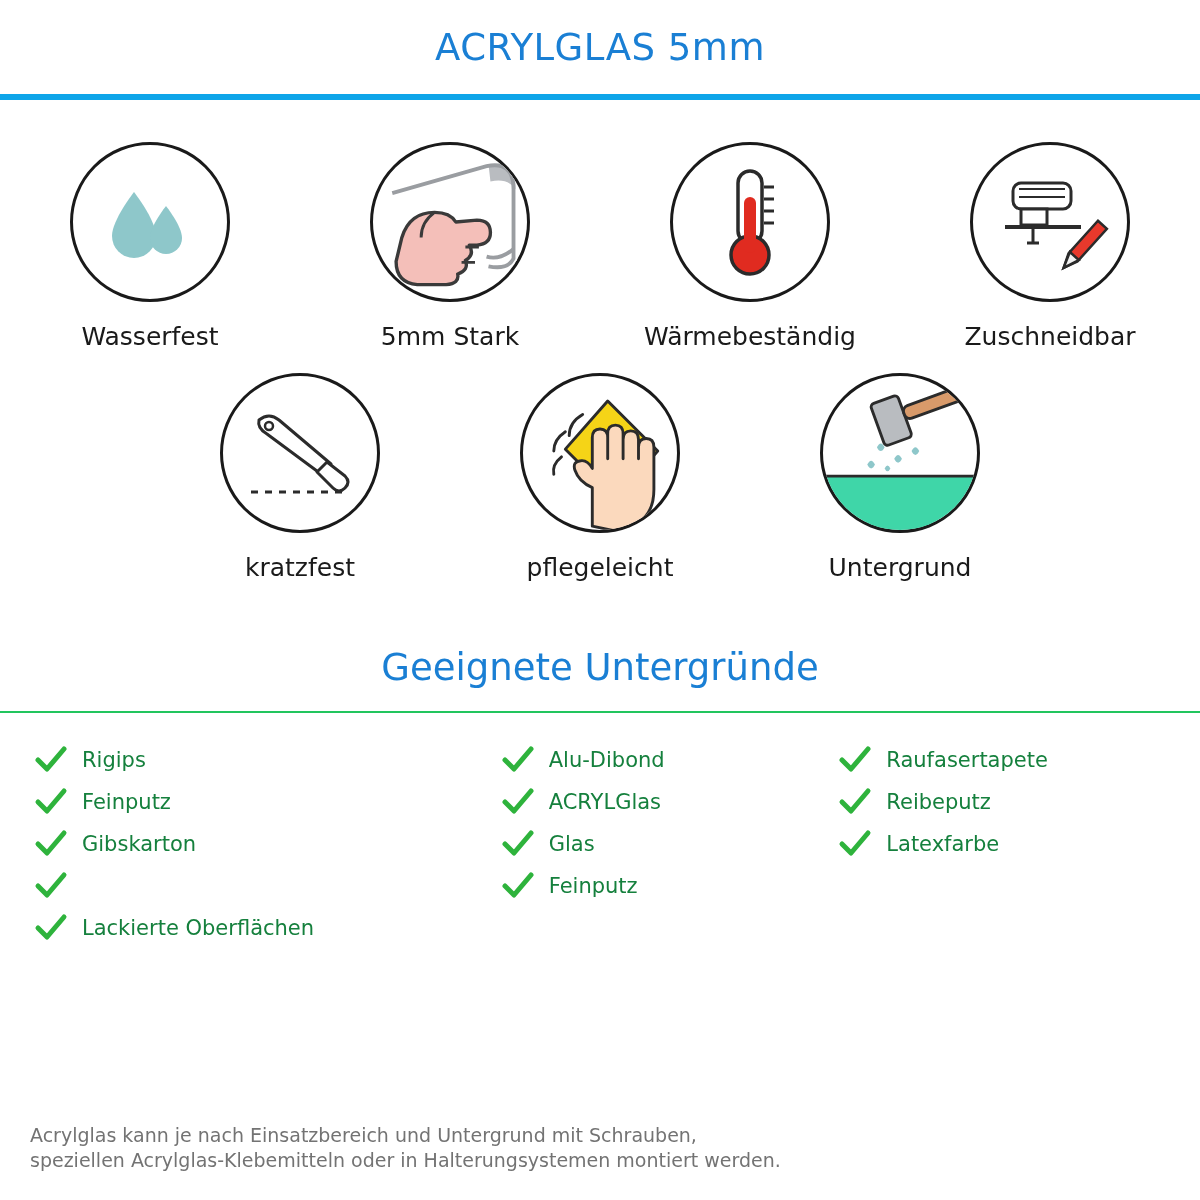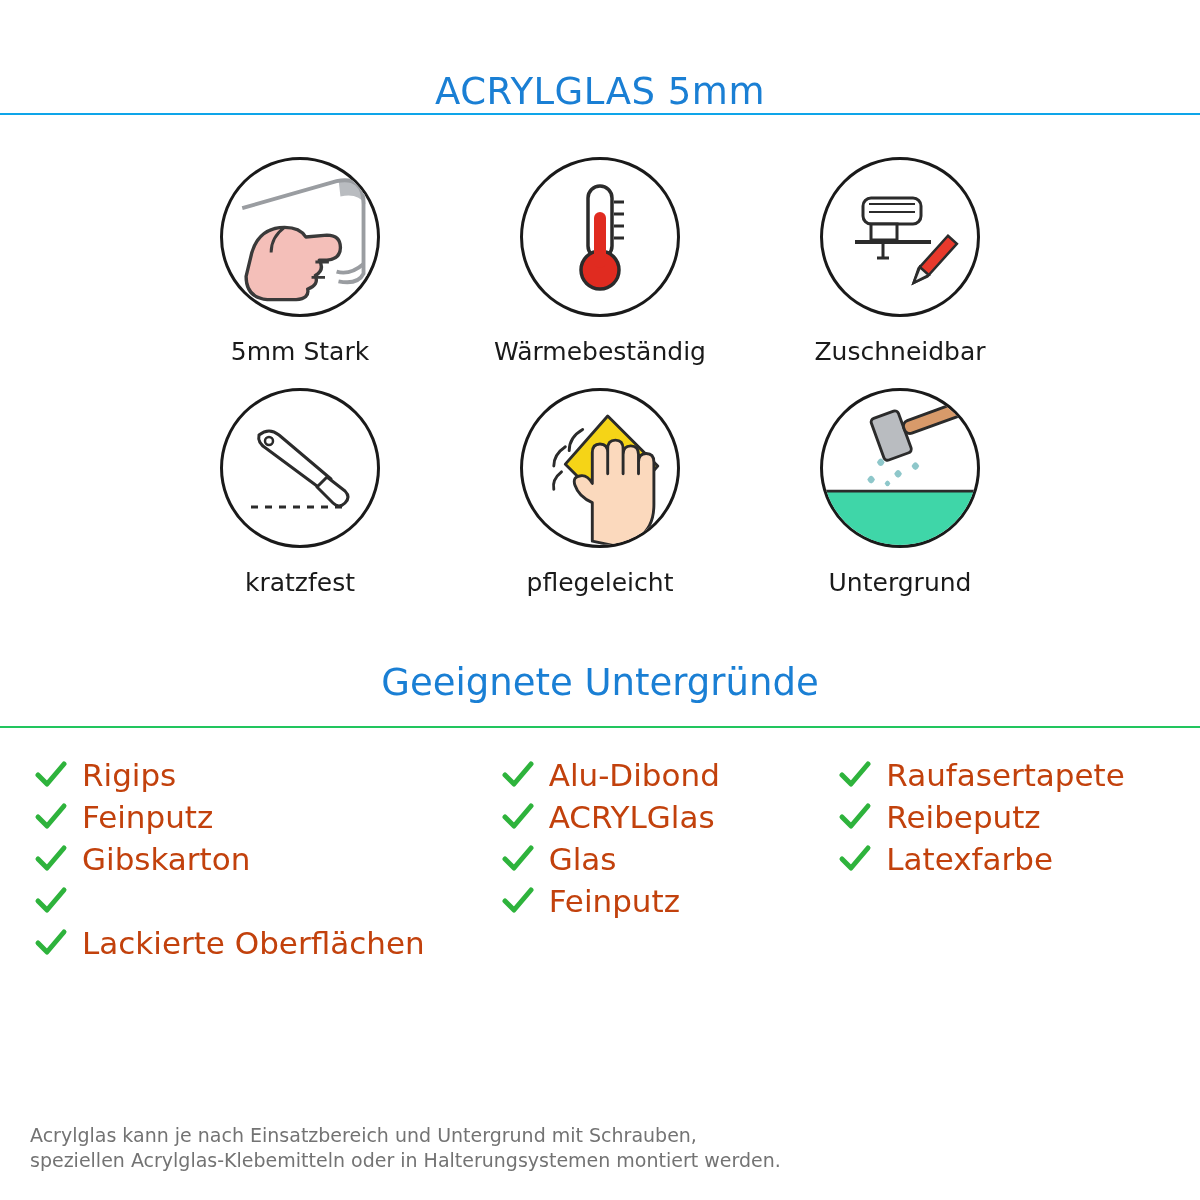--- a/index.html
+++ b/index.html
@@ -7,23 +7,23 @@
     width: 1200px; height: 1200px;
     background: #ffffff;
     font-family: "DejaVu Sans", sans-serif;
     color: #222;
     overflow: hidden;
   }
   .page { width: 1200px; height: 1200px; position: relative; }
 
   
   .header {
-    height: 115px;
-    display: flex; align-items: flex-end; justify-content: center;
-    border-bottom: 2px solid #0ea5e9;
+    height: 100px;
+    display: flex; align-items: center; justify-content: center;
+    border-bottom: 6px solid #0ea5e9;
   }
   .header h1 {
     color: #1a7fd4;
     font-size: 37px;
     font-weight: 400;
     letter-spacing: 0.5px;
   }
 
   
   .features { padding-top: 42px; }
@@ -84,22 +84,22 @@
     margin-bottom: 0px;
   }
   .check {
     width: 34px; height: 34px;
     flex: 0 0 34px;
     margin-right: 14px;
     position: relative;
   }
   .check svg { display: block; }
   .sub-text {
-    font-size: 31px;
-    color: #c2410c;
+    font-size: 21px;
+    color: #15803d;
     line-height: 1;
     white-space: nowrap;
   }
 
   
   .footnote {
     position: absolute;
     left: 30px; right: 24px;
     bottom: 26px;
     color: #737373;
@@ -113,20 +113,29 @@
 <div class="page">
 
   <div class="header">
     <h1>ACRYLGLAS 5mm</h1>
   </div>
 
   <div class="features">
 
     <div class="feature-row row1">
 
+      <div class="feature">
+        <div class="circle">
+          <svg width="120" height="120" viewBox="0 0 120 120">
+            <path d="M44 30 C44 30 22 58 22 74 a22 22 0 0 0 44 0 C66 58 44 30 44 30 Z" fill="#8ec7ca"></path>
+            <path d="M76 44 C76 44 60 64 60 76 a16 16 0 0 0 32 0 C92 64 76 44 76 44 Z" fill="#8ec7ca"></path>
+          </svg>
+        </div>
+        <div class="feature-label">Wasserfest</div>
+      </div>
 
       <div class="feature">
         <div class="circle">
           <svg width="160" height="160" viewBox="0 0 160 160">
             <path d="M18 52 L120 20 Q150 18 148 44 L150 120 Q120 132 60 128 Z" fill="#ffffff"></path>
             <path d="M120 20 Q150 18 148 46 Q140 34 122 38 Z" fill="#b9bcc0"></path>
             <path d="M20 50 L118 22 Q146 16 146 46 L146 118 Q140 130 120 126" fill="none" stroke="#9a9da1" stroke-width="4"></path>
             <path d="M146 108 q-14 12 -28 8" fill="none" stroke="#9a9da1" stroke-width="4"></path>
             <path d="M30 96 q8 -26 34 -26 q16 0 22 10 l22 -2 q14 0 14 13 q0 12 -14 13 l-8 0 q6 10 -4 16 q4 10 -8 14 q2 10 -12 11 l-30 0 q-22 -2 -22 -24 Z" fill="#f4bfb9" stroke="#3a3a3a" stroke-width="3.5" stroke-linejoin="round"></path>
             <path d="M64 70 q-14 10 -14 26" fill="none" stroke="#3a3a3a" stroke-width="3"></path>

